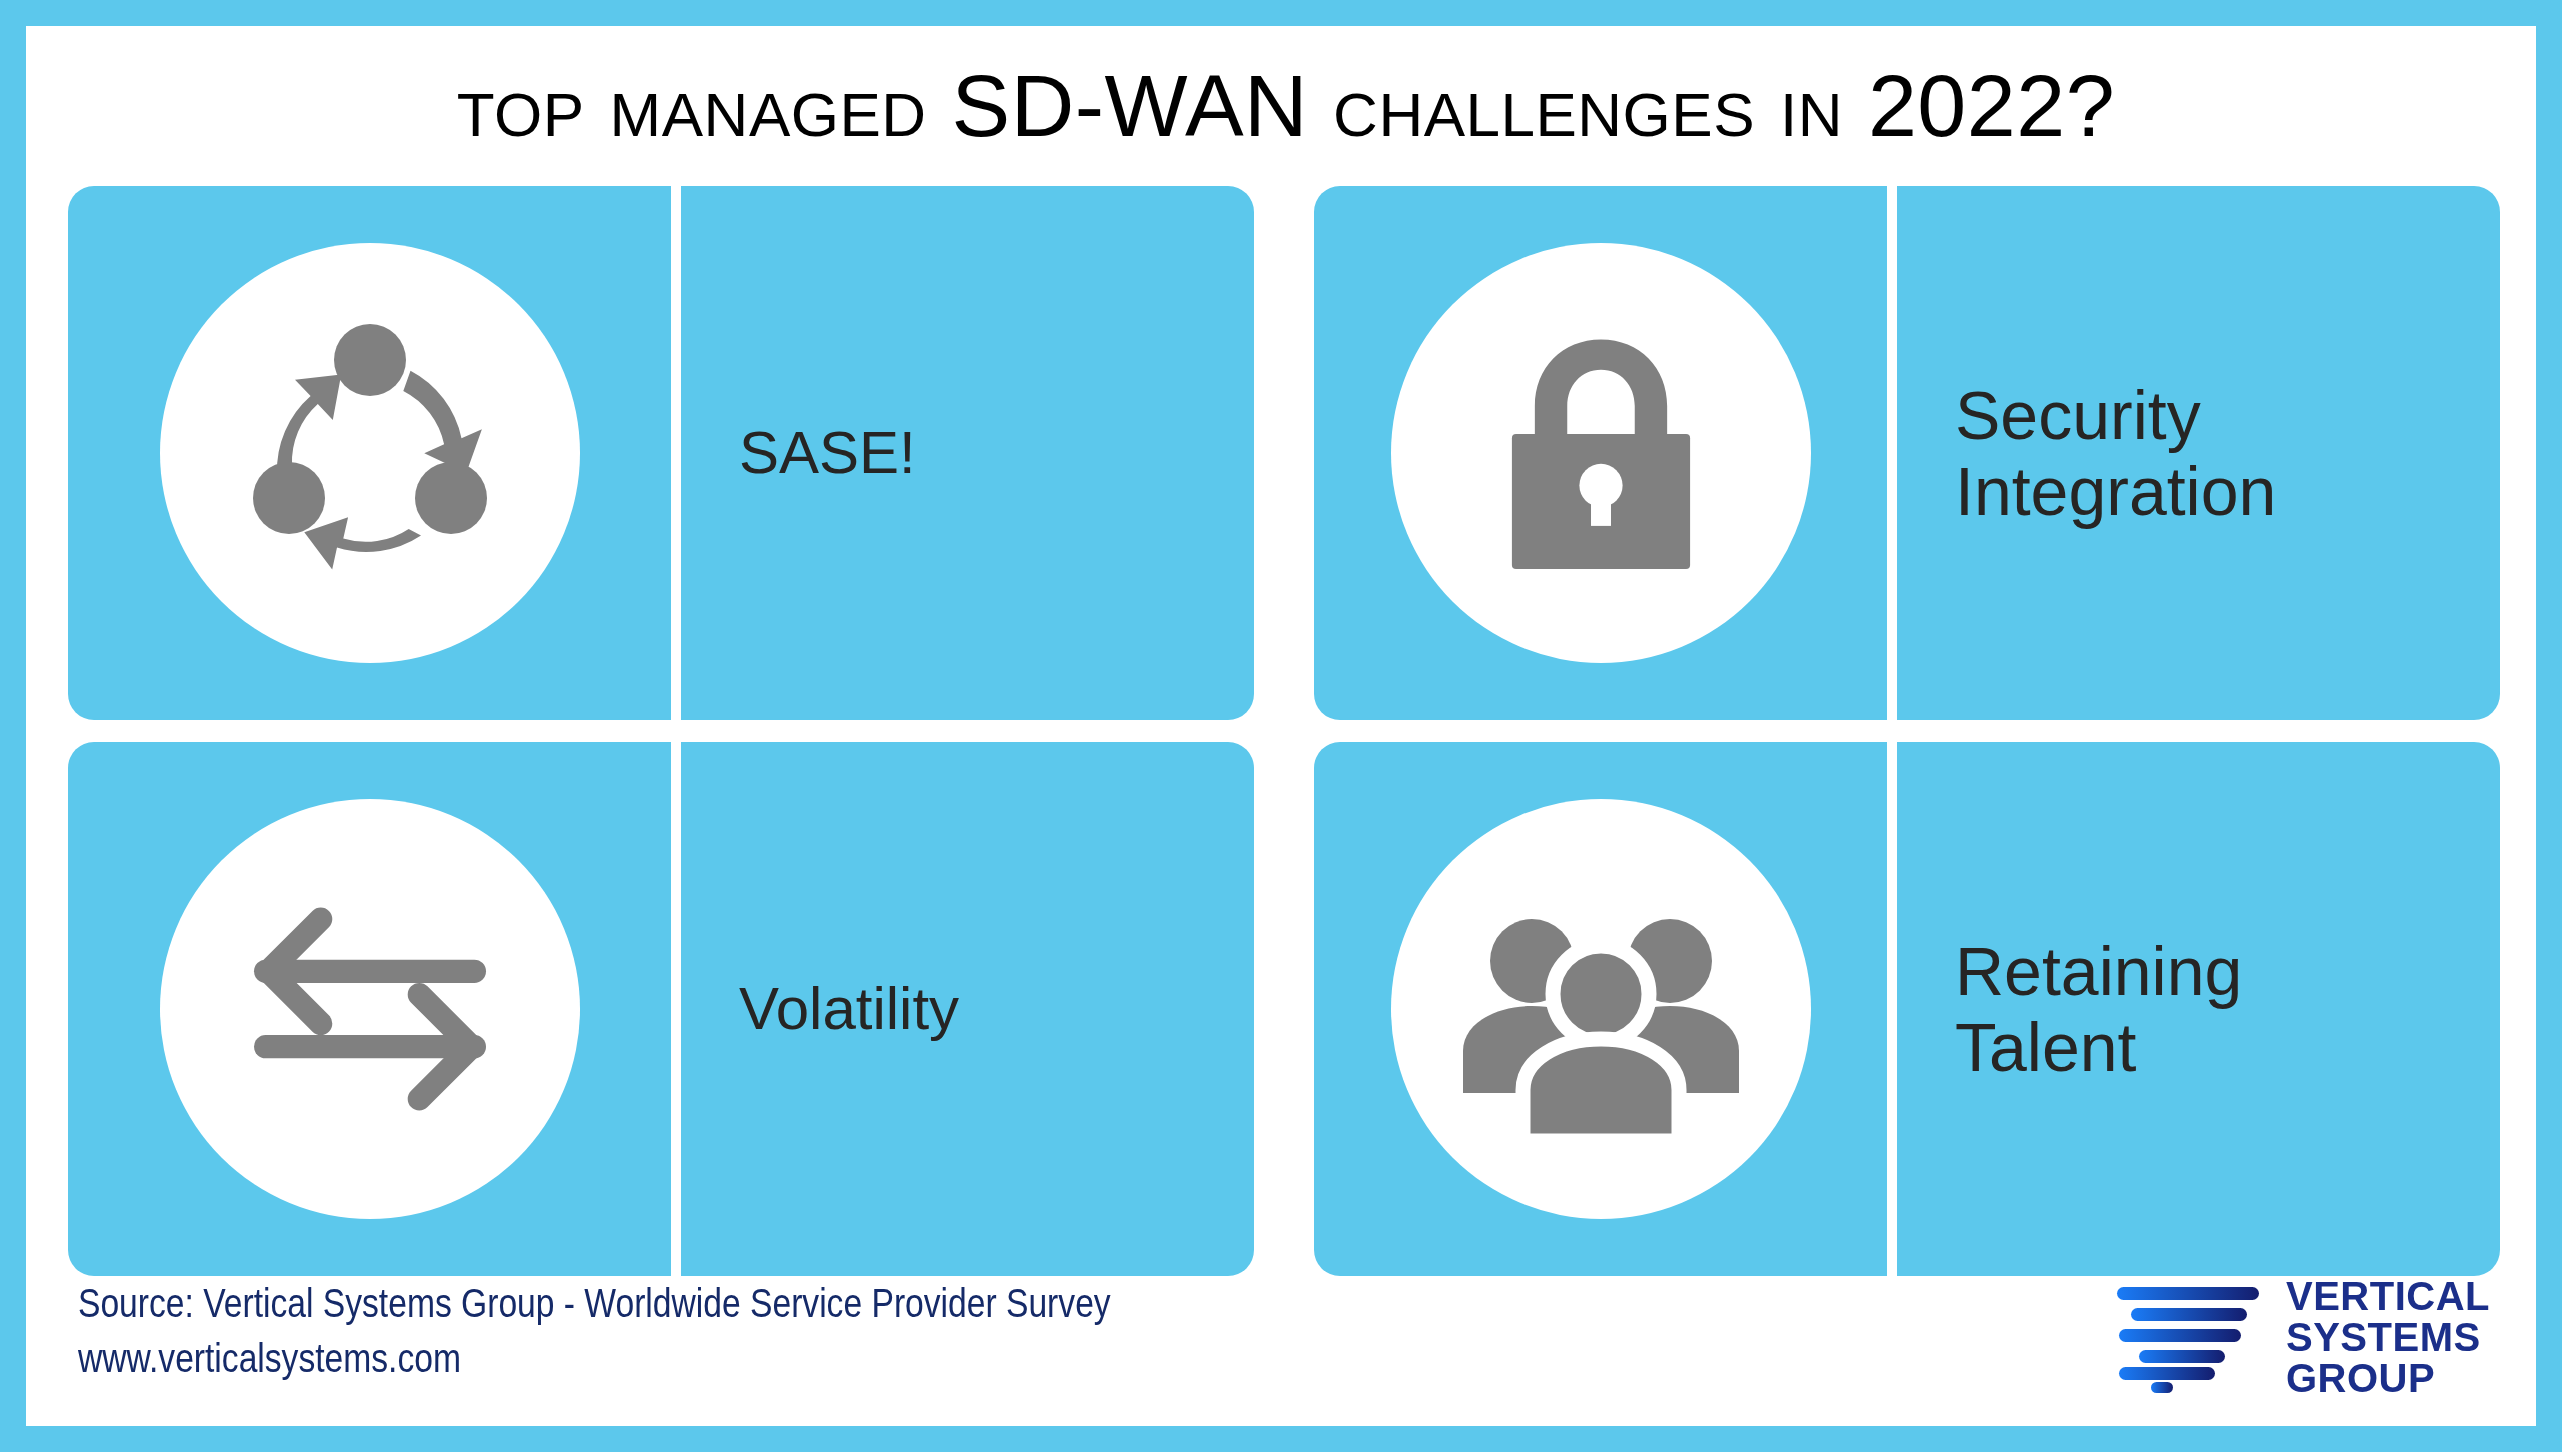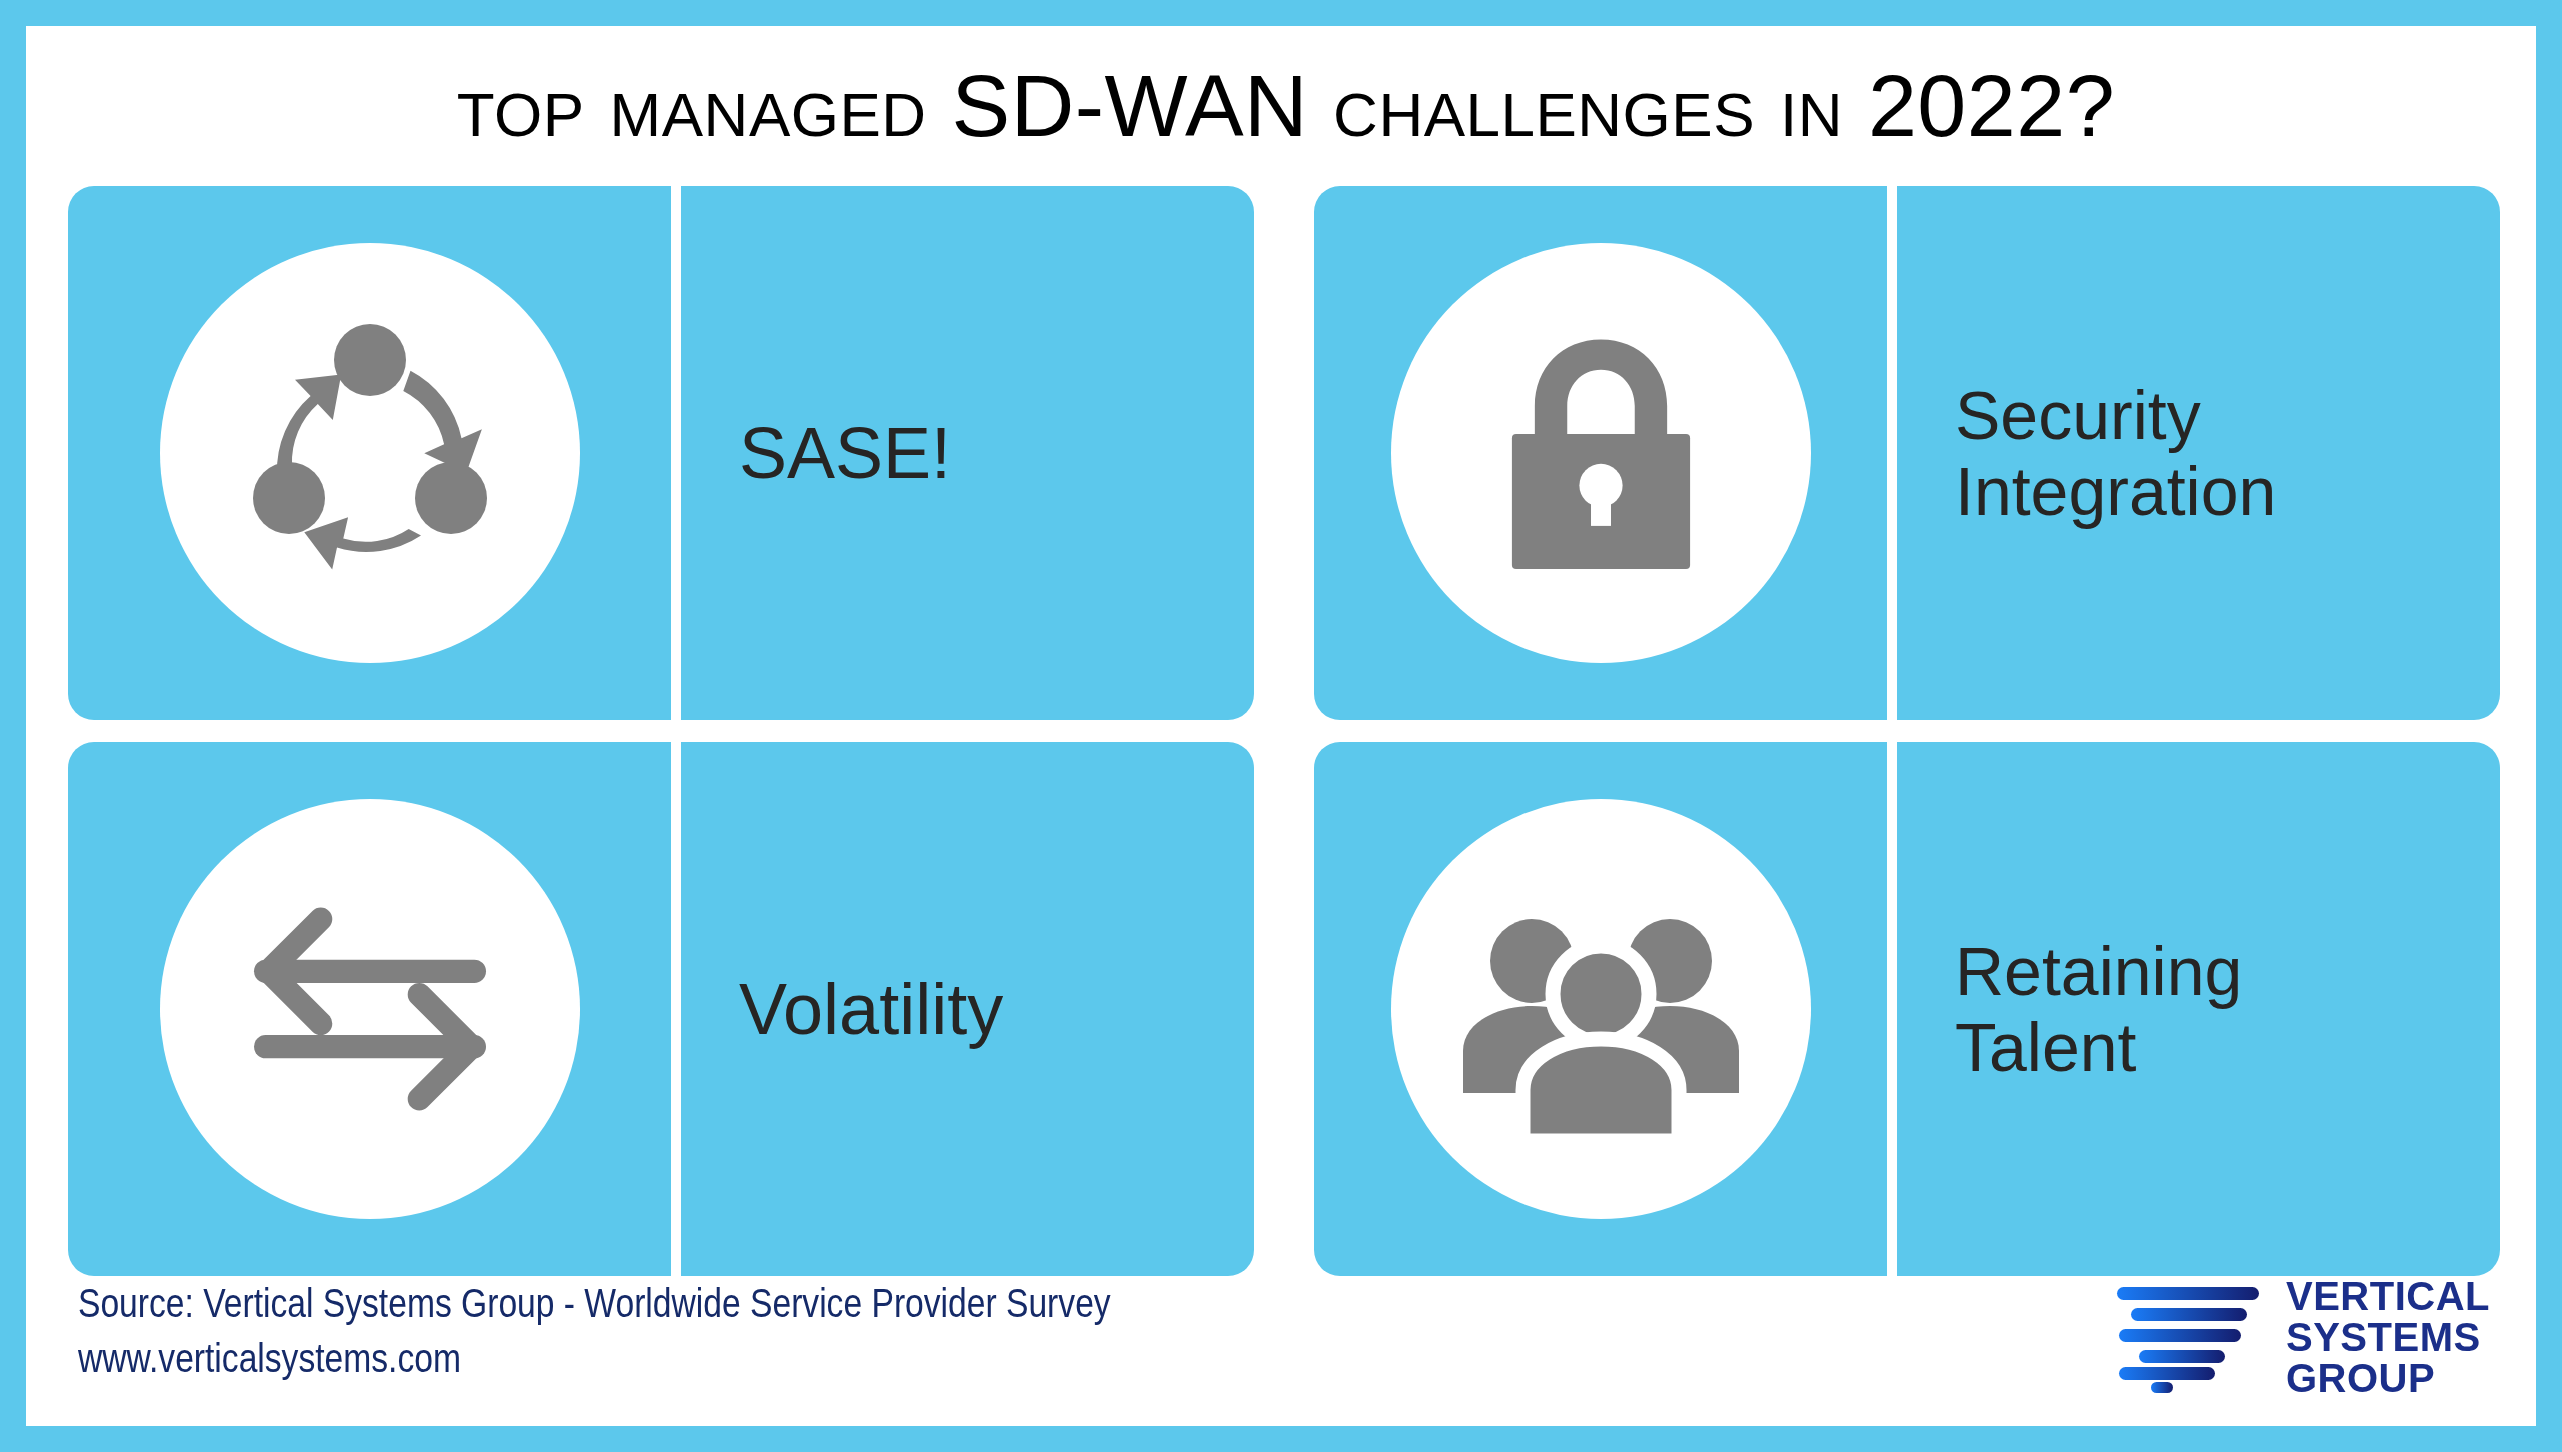--- a/index.html
+++ b/index.html
@@ -94,21 +94,21 @@
   .row2 .disc { width: 420px; height: 420px; }
 
   .label {
     color: #262524;
     font-size: 68px;
     line-height: 1.12;
     padding-left: 58px;
     font-weight: 400;
   }
   .label.big {
-    font-size: 72px;
+    font-size: 60px;
   }
 
   
   .footer {
     flex: 0 0 auto;
     height: 150px;
     display: flex;
     align-items: flex-start;
     justify-content: space-between;
     padding: 0 46px 0 52px;

